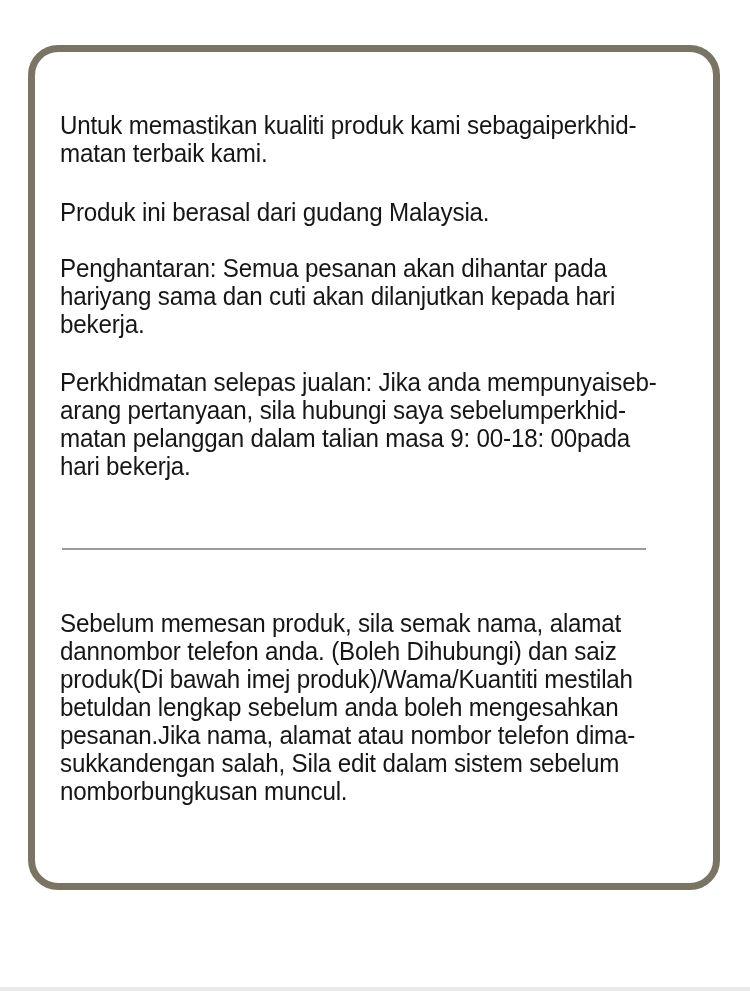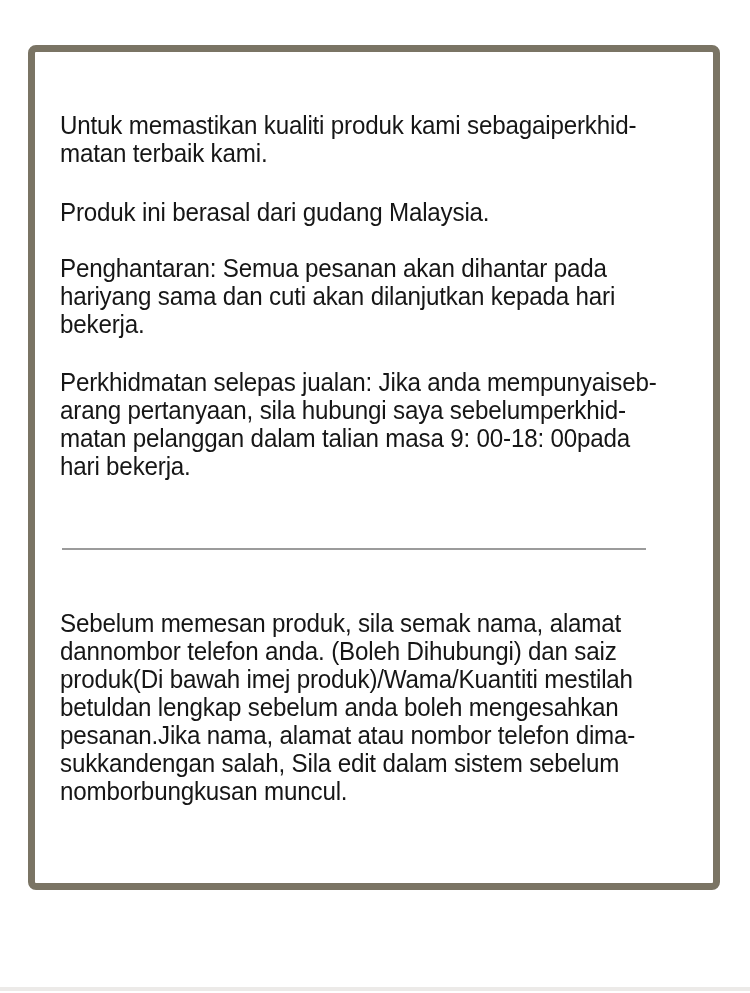--- a/index.html
+++ b/index.html
@@ -12,21 +12,21 @@
       font-family: "Liberation Sans", sans-serif;
     }
     .card {
       position: absolute;
       left: 28px;
       top: 45px;
       width: 692px;
       height: 845px;
       box-sizing: border-box;
       border: 7px solid #7a7464;
-      border-radius: 8px;
+      border-radius: 30px;
       background: #ffffff;
     }
     .para {
       position: absolute;
       left: 25px;
       margin: 0;
       white-space: pre;
       font-size: 26px;
       line-height: 28px;
       letter-spacing: -0.2px;

